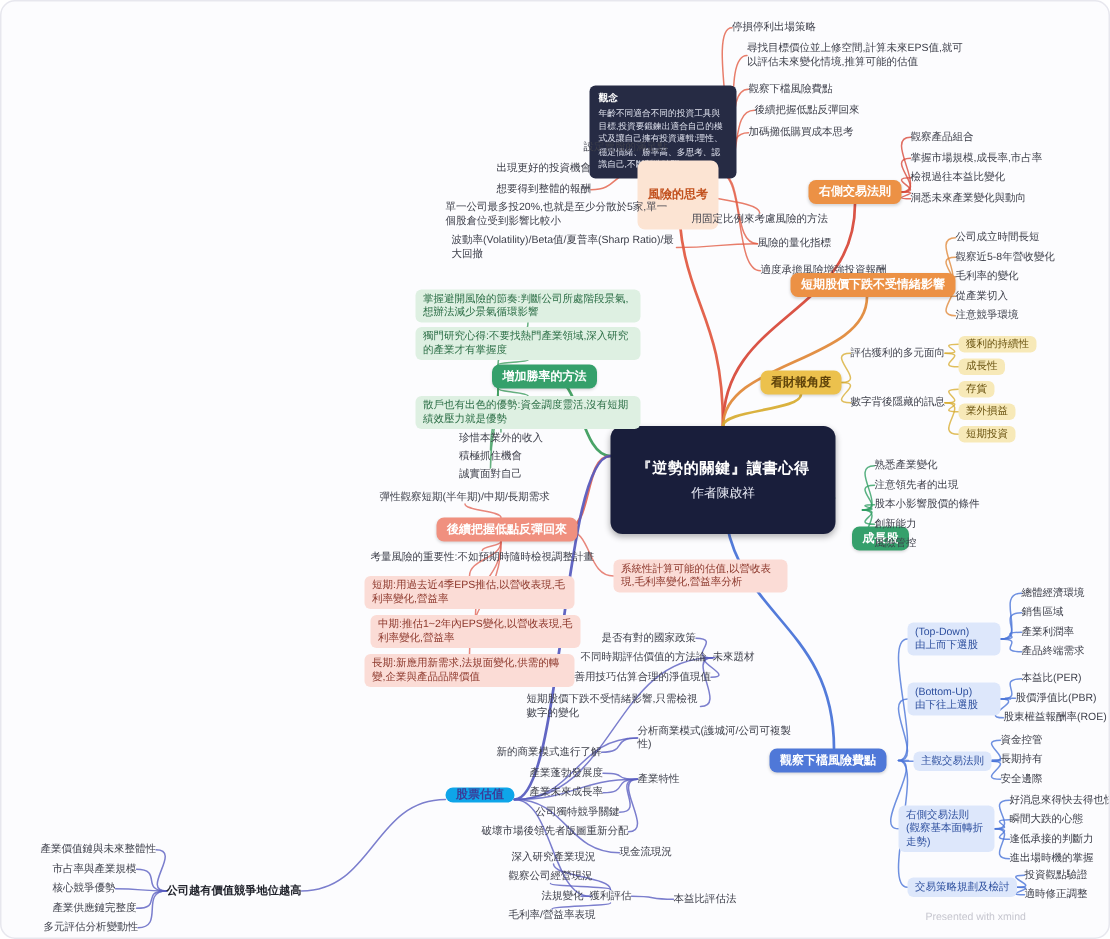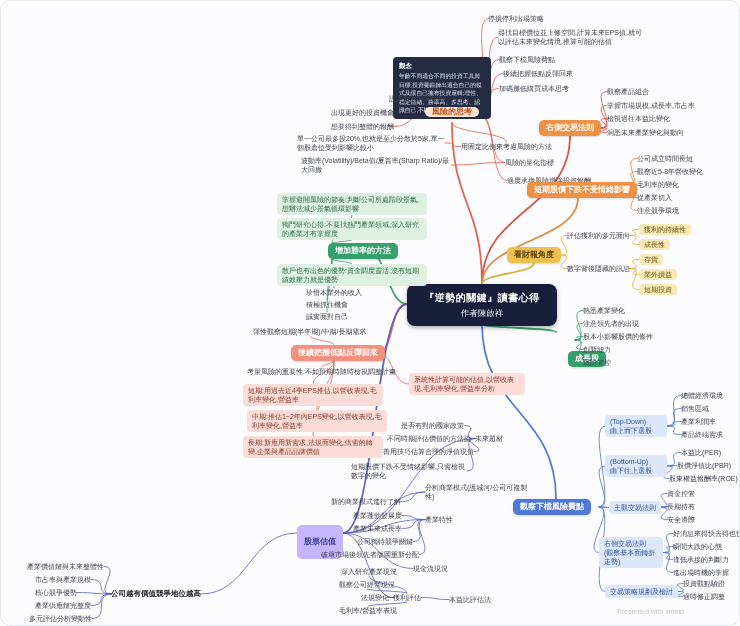--- a/index.html
+++ b/index.html
@@ -2,34 +2,34 @@
 <html><head>
 <meta charset="utf-8">
 <style>
   * { margin:0; padding:0; box-sizing:border-box; }
   html,body { background:#ffffff; font-family:"Liberation Sans","DejaVu Sans",sans-serif; }
   #stage { position:relative; width:740px; height:626px; background:#fcfcfe;
            border:1px solid #e7e7ee; border-radius:10px; overflow:hidden; }
   #edges { position:absolute; left:0; top:0; width:740px; height:626px; }
   .node { position:absolute; font-size:7px; line-height:1.3; color:#3d3f4a; white-space:nowrap; }
   .node.wrap { white-space:pre-line; word-break:break-all; }
-  .label-peach  { background:#fce4d3; color:#c2521f; font-weight:bold; font-size:8px; padding:0 7px; border-radius:5px; }
-  .label-purple { background:#c4b5fd; color:#3a3d99; font-weight:bold; font-size:8px; padding:12px 7px; border-radius:5px; }
+  .label-peach  { background:#fce4d3; color:#c2521f; font-weight:bold; font-size:8px; padding:18px 7px; border-radius:5px; }
+  .label-purple { background:#0ea5e9; color:#3a3d99; font-weight:bold; font-size:8px; padding:0 7px; border-radius:5px; }
   .box-orange { background:#ec9145; color:#fff;    font-weight:bold; font-size:8px; padding:3px 7px; border-radius:5px; box-shadow:0 1px 2px rgba(0,0,0,.15); }
   .box-yellow { background:#ecc14d; color:#5f430a; font-weight:bold; font-size:8px; padding:3px 7px; border-radius:5px; box-shadow:0 1px 2px rgba(0,0,0,.15); }
   .box-green  { background:#35a06b; color:#fff;    font-weight:bold; font-size:8px; padding:3px 7px; border-radius:5px; box-shadow:0 1px 2px rgba(0,0,0,.15);margin-left:31px; }
   .box-blue   { background:#4f78d8; color:#fff;    font-weight:bold; font-size:8px; padding:3px 7px; border-radius:5px; box-shadow:0 1px 2px rgba(0,0,0,.15); }
   .box-salmon { background:#f0907f; color:#fff;    font-weight:bold; font-size:8px; padding:3px 7px; border-radius:5px; box-shadow:0 1px 2px rgba(0,0,0,.15); }
   .pill-yellow { background:#f7e9b8; color:#6a5310; padding:1px 5px; border-radius:4px; }
   .pill-blue   { background:#dde7fb; color:#2d4f9e; padding:2px 5px; border-radius:4px; }
   .pill-pink   { background:#fbdcd6; color:#8c372b; padding:2px 5px; border-radius:4px; }
   .pill-green  { background:#def0e2; color:#2c6e46; padding:2px 5px; border-radius:4px; }
   .emph { font-weight:bold; color:#23252e; font-size:7.5px; }
   .center { left:406px; top:283px; width:150px; background:#191e3b; color:#fff; border-radius:8px;
-            padding:7px 8px; text-align:center; box-shadow:0 2px 4px rgba(0,0,0,.3); }
+            padding:22px 8px; text-align:center; box-shadow:0 2px 4px rgba(0,0,0,.3); }
   .center .c1 { font-size:10px; font-weight:bold; letter-spacing:.5px; }
   .center .c2 { font-size:8.5px; margin-top:4px; color:#e8eaf5; }
   .note { left:392px; top:56px; width:98px; background:#262b44; color:#dde0ec; border-radius:4px; padding:5px 6px; }
   .note-title { font-weight:bold; font-size:6.5px; margin-bottom:2px; color:#ffffff; }
   .note-body  { font-size:5.8px; line-height:1.45; word-break:break-all; white-space:normal; }
   .watermark { position:absolute; left:616px; top:607px; font-size:7px; color:#c6c6cf; }
 </style>
 </head>
 <body>
 

